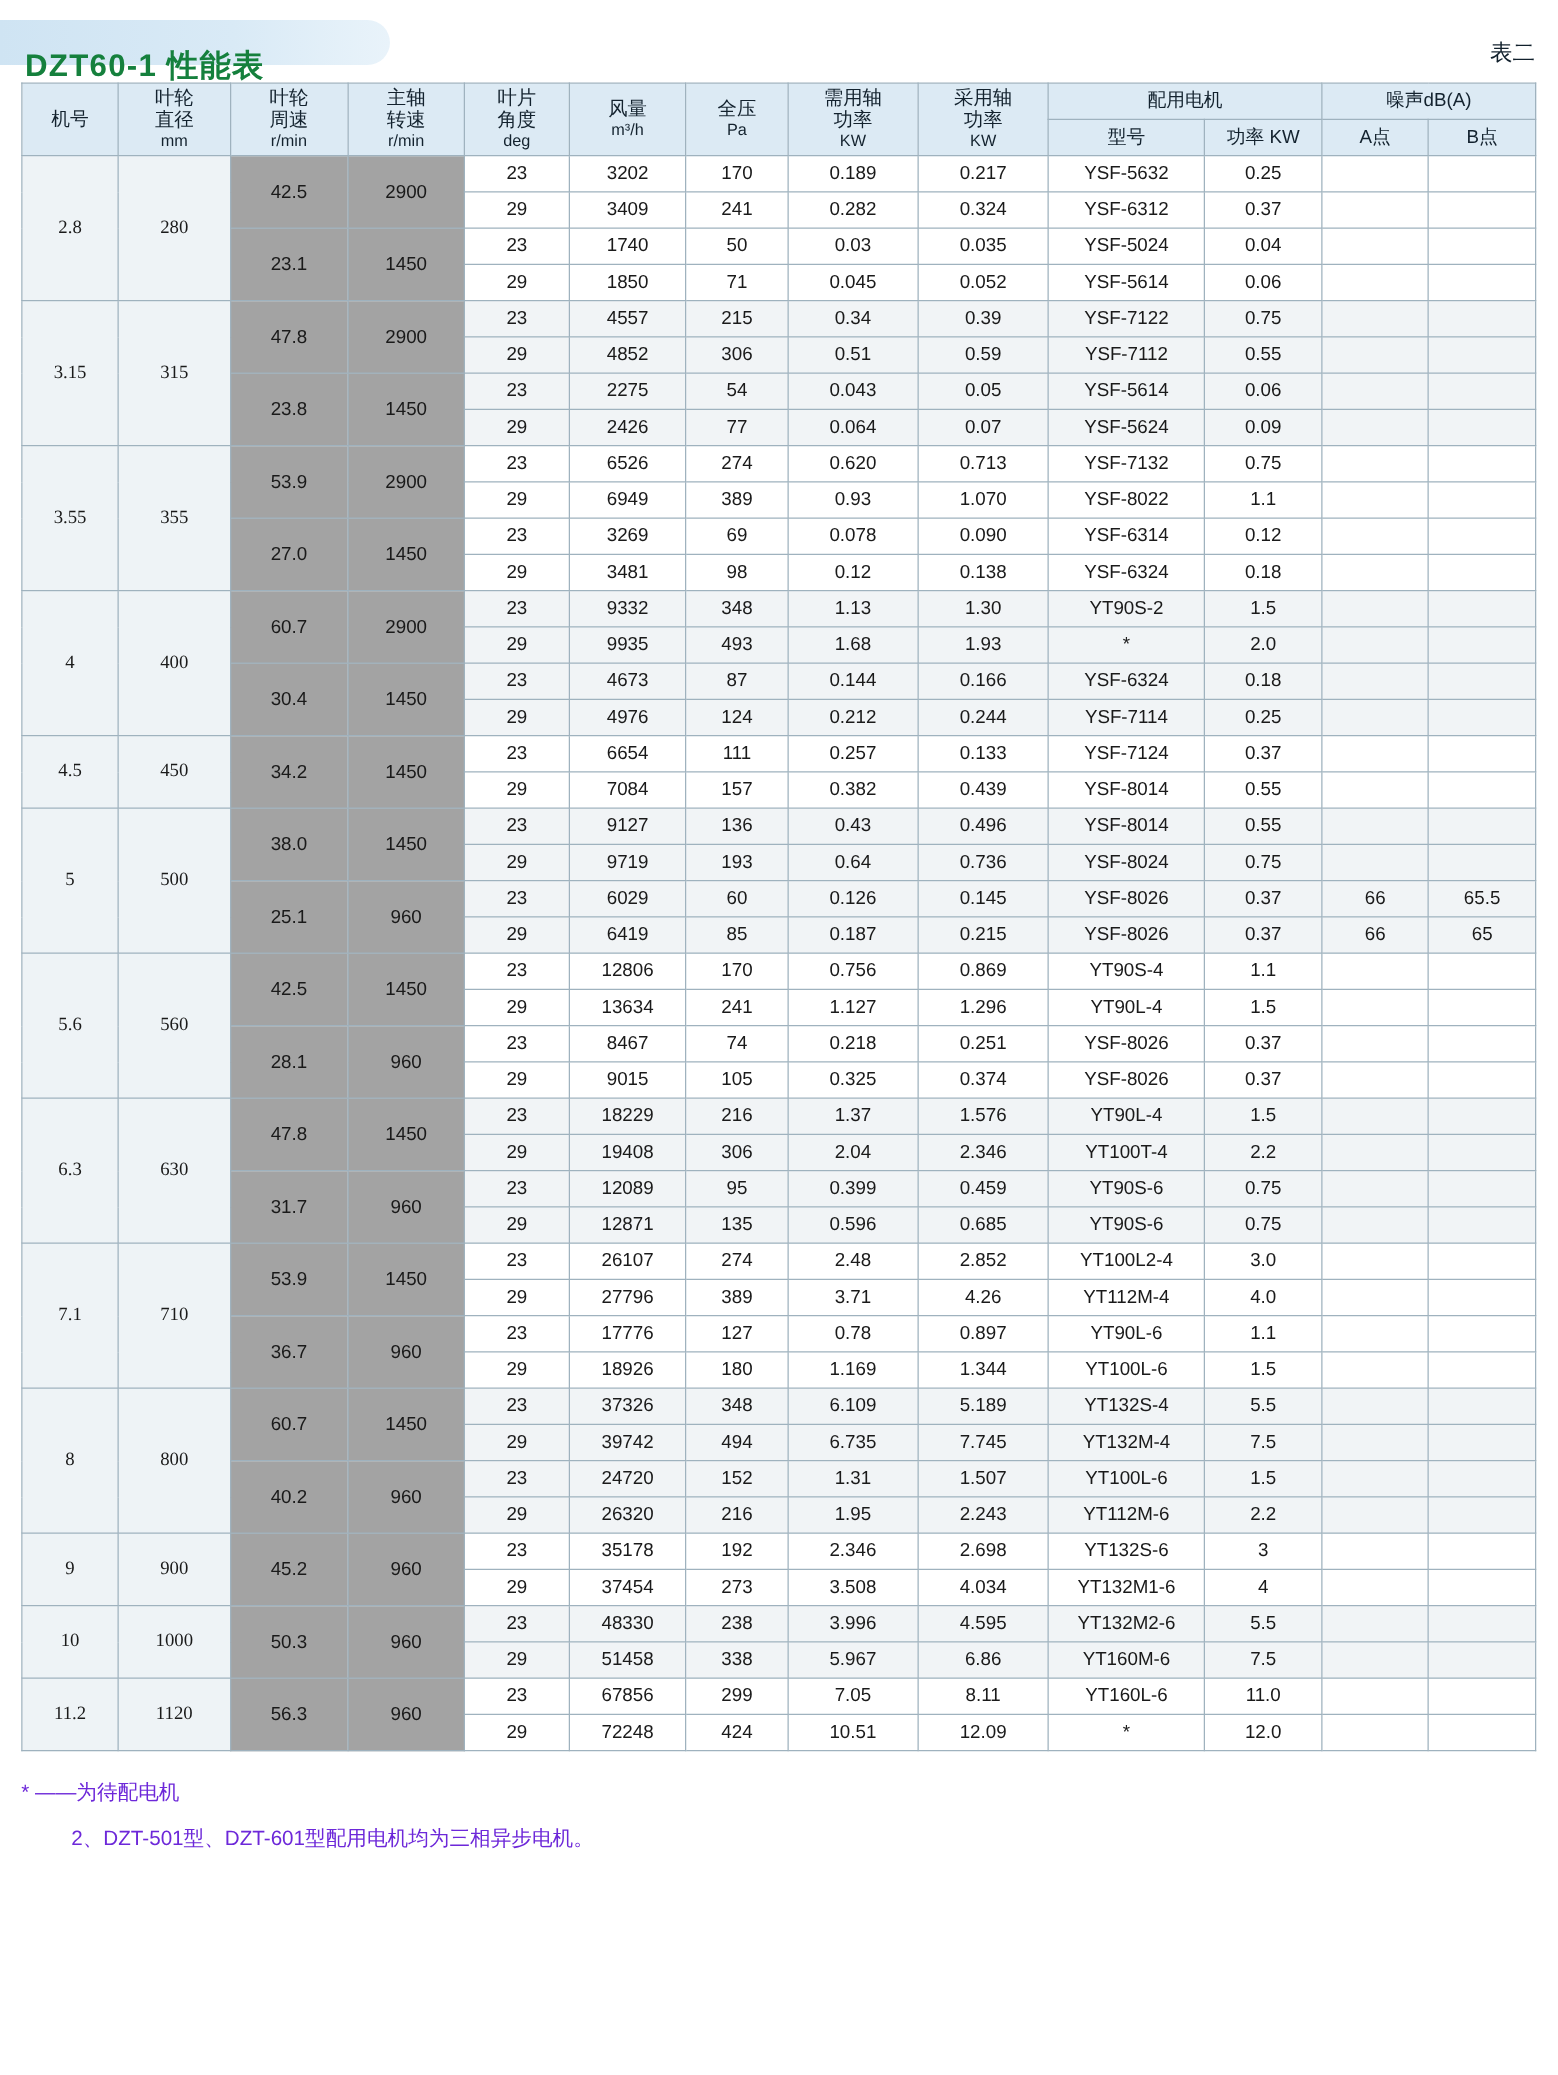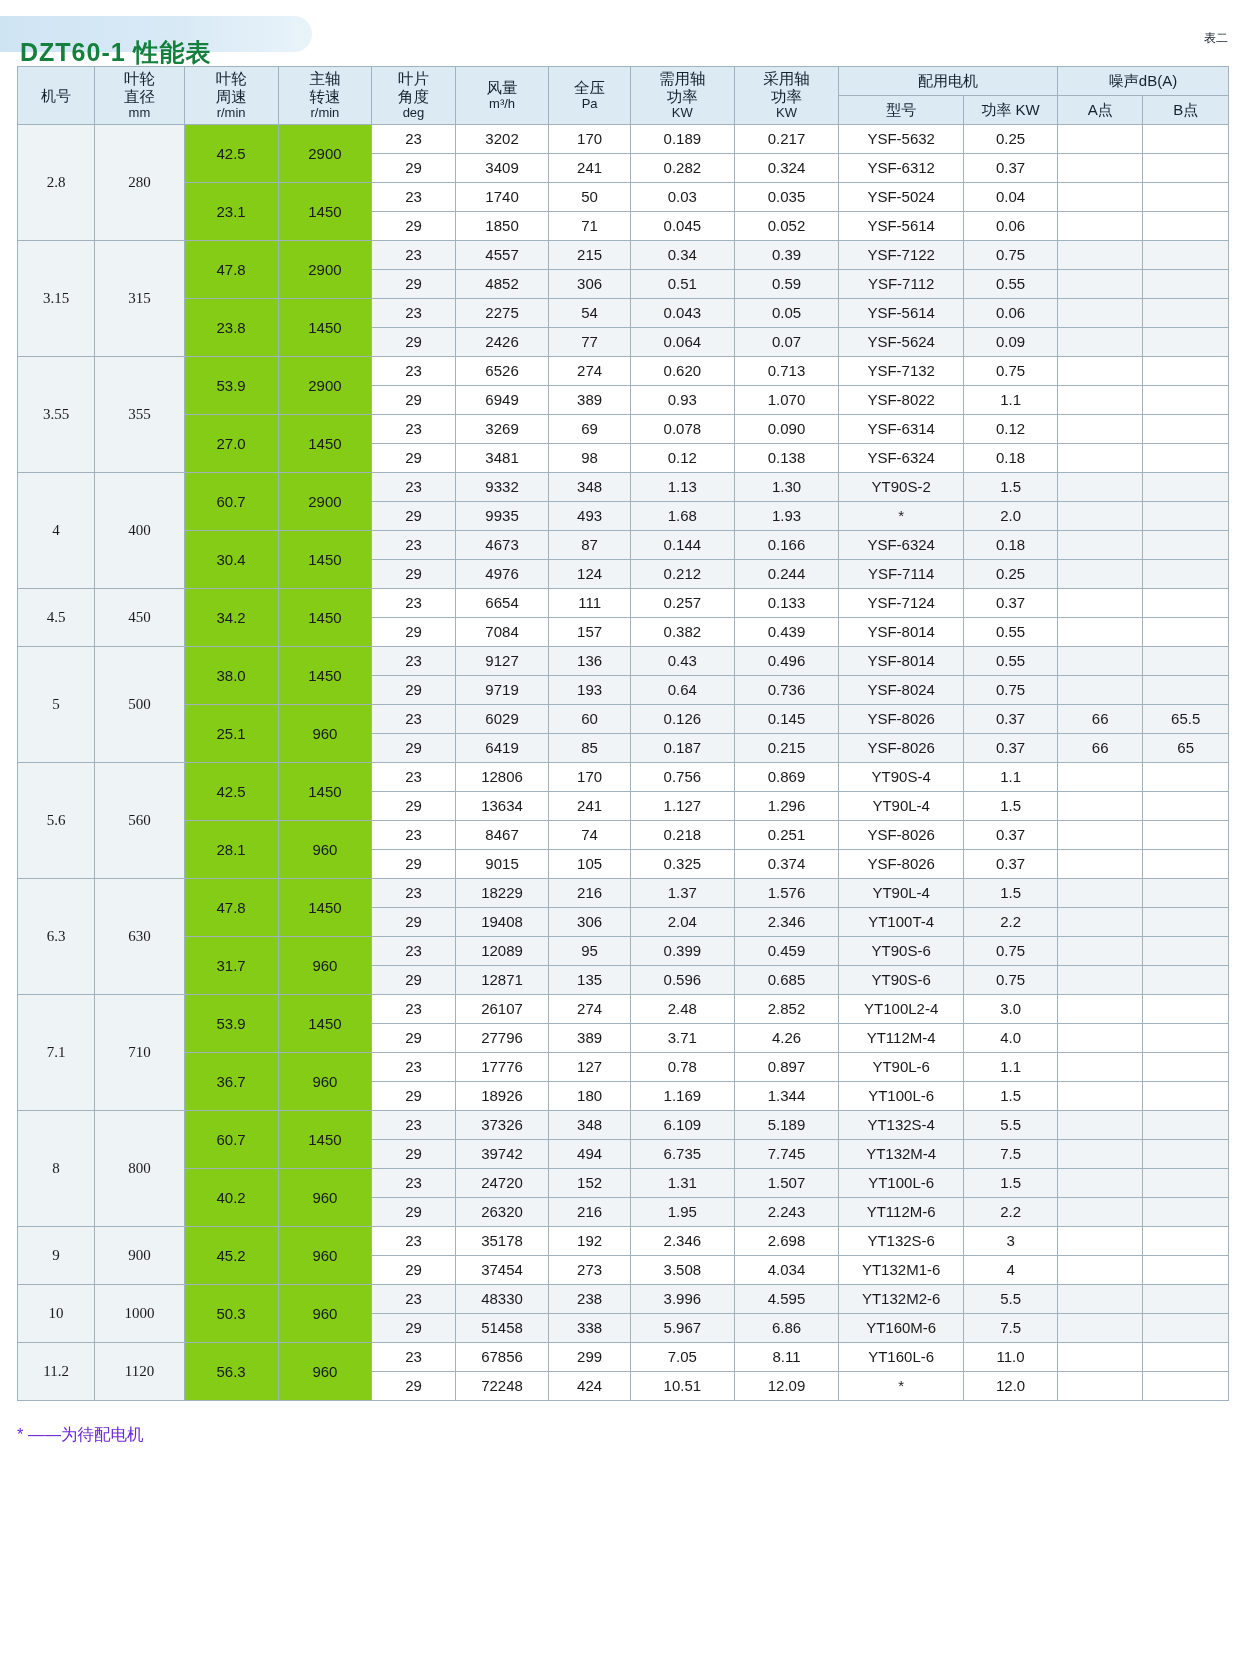--- a/index.html
+++ b/index.html
@@ -31,21 +31,21 @@
     left: 20px; top: 36px;
     font-size: 25px;
     font-weight: bold;
     letter-spacing: 1px;
     color: #15803d;
     z-index: 3;
   }
   .table-no {
     position: absolute;
     right: 18px; top: 30px;
-    font-size: 12px;
+    font-size: 18px;
     color: #11202c;
   }
 
   
   table.perf {
     border-collapse: collapse;
     width: 1212px;
     margin: 4px 17px 0 17px;
     table-layout: fixed;
   }
@@ -67,21 +67,21 @@
   .hdr-main { font-size: 15.5px; }
   .hdr-unit { font-size: 13px; }
 
   
   td.mno, td.dia {
     background: #eef3f6;
     font-size: 16px;
     font-family: Liberation Serif, serif;
   }
   td.spd, td.rpm {
-    background: #84cc16;
+    background: #a3a3a3;
   }
   td.ang { background: #ffffff; }
   td.val { background: #ffffff; }
   td.motor { background: #ffffff; }
   td.noise { background: #ffffff; }
 
   tr.alt td.ang, tr.alt td.val, tr.alt td.motor, tr.alt td.noise {
     background: #f1f4f6;
   }
 
@@ -727,15 +727,16 @@
           <td class="motor">*</td>
           <td class="motor">12.0</td>
           <td class="noise"></td>
           <td class="noise"></td>
         </tr>
       </tbody>
   </table>
 
   <div class="notes">
     <div class="star">* ——为待配电机</div>
+    <div class="n2">2、DZT-501型、DZT-601型配用电机均为三相异步电机。</div>
   </div>
 
 </div>
 
 </body></html>

